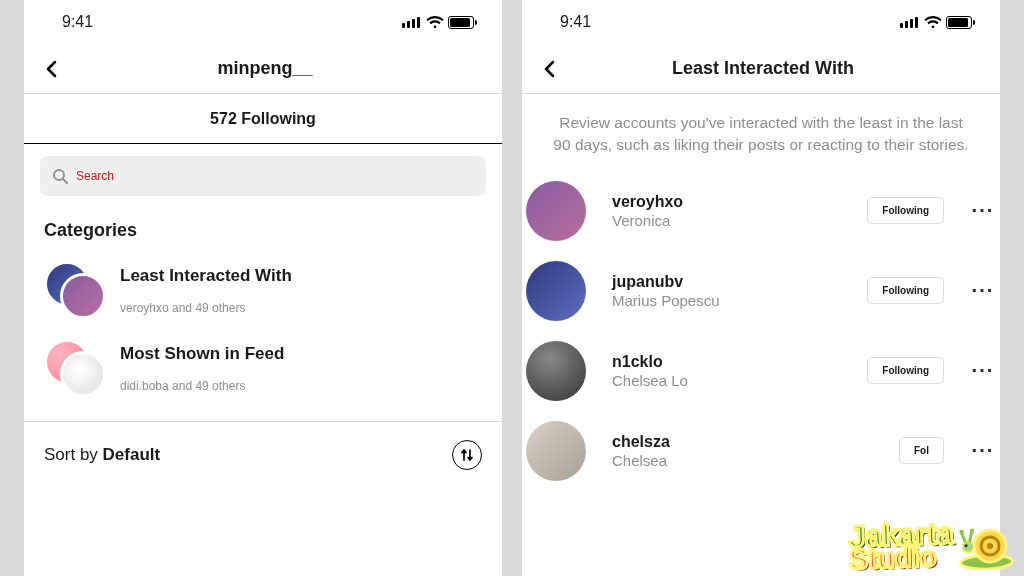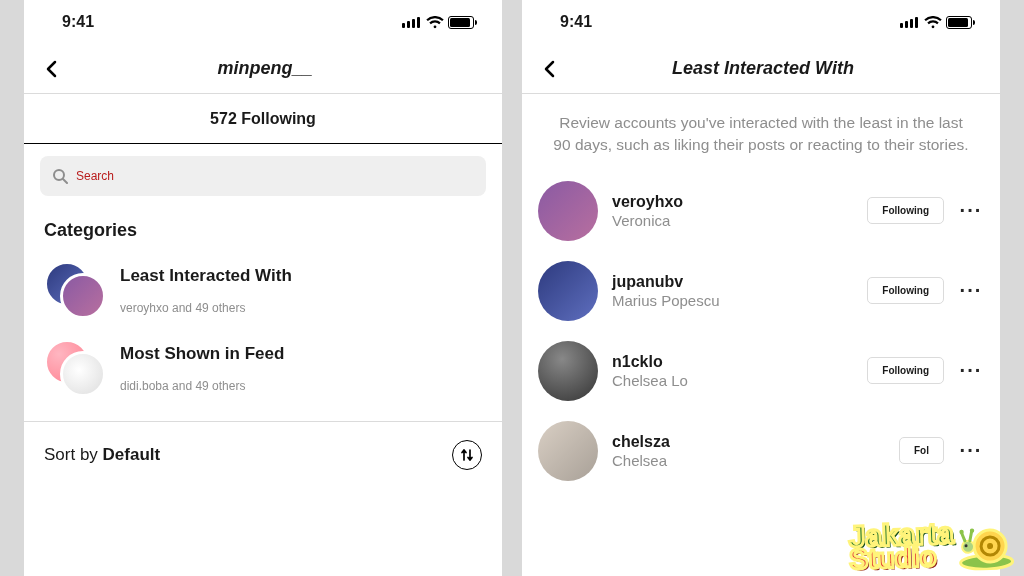--- a/index.html
+++ b/index.html
@@ -44,21 +44,21 @@
   .phone.right { margin-right: 24px; }
 
   
   .status {
     height: 44px;
     display: flex;
     align-items: center;
     justify-content: space-between;
     padding: 0 28px 0 38px;
     font-size: 16px;
-    font-weight: 700;
+    font-weight: 400;
   }
   .status .right { display:flex; align-items:center; gap:6px; }
   .sig { display:flex; align-items:flex-end; gap:2px; height:12px; }
   .sig span { width:3px; background:#000; border-radius:1px; display:inline-block; }
   .sig span:nth-child(1){height:5px} .sig span:nth-child(2){height:7px}
   .sig span:nth-child(3){height:9px} .sig span:nth-child(4){height:11px}
   .wifi {
     width:16px; height:12px; position:relative;
   }
   .wifi svg { display:block; }
@@ -77,21 +77,21 @@
     height: 50px;
     display:flex;
     align-items:center;
     position:relative;
     border-bottom:1px solid var(--divider);
     padding:0 14px;
   }
   .nav .back { width:28px; height:28px; display:flex; align-items:center; justify-content:center; }
   .nav .title {
     position:absolute; left:4px; right:0; text-align:center;
-    font-size:18px; font-weight:700; pointer-events:none;font-style:italic;
+    font-size:18px; font-weight:700; pointer-events:none;
   }
 
   
   .tabs {
     display:flex; height:50px; border-bottom:1px solid var(--divider);
   }
   .tab {
     flex:1; display:flex; align-items:center; justify-content:center;
     font-size:16px; color:var(--text-muted); font-weight:500; position:relative;
   }
@@ -148,22 +148,22 @@
   .desc {
     color:var(--text-muted);
     text-align:center;
     font-size:15.5px;
     line-height:1.45;
     padding:18px 28px 14px;
   }
 
   
   .user-row {
-    display:flex; align-items:center; gap:14px;
-    padding:10px 16px;
+    display:flex; align-items:center; gap:26px;
+    padding:10px 4px;
   }
   .uav {
     width:60px; height:60px; border-radius:50%; background:#888; flex:0 0 60px;
   }
   .uinfo { flex:1; min-width:0; }
   .uinfo .u1 { font-size:16px; font-weight:700; }
   .uinfo .u2 { font-size:15px; color:var(--text-muted); margin-top:1px; }
   .follow-btn {
     border:1px solid var(--btn-border); border-radius:5px;
     padding:7px 14px; font-size:10px; font-weight:600; background:#fff;

